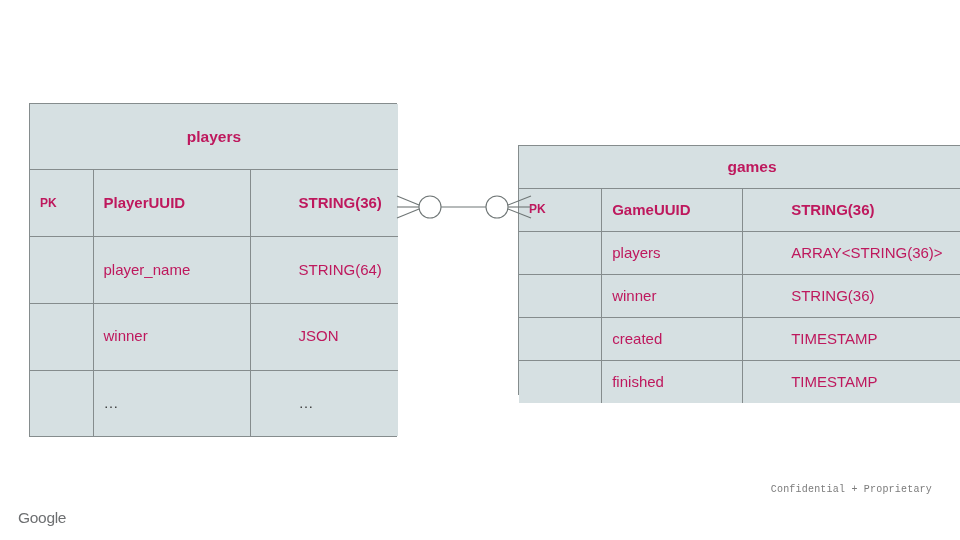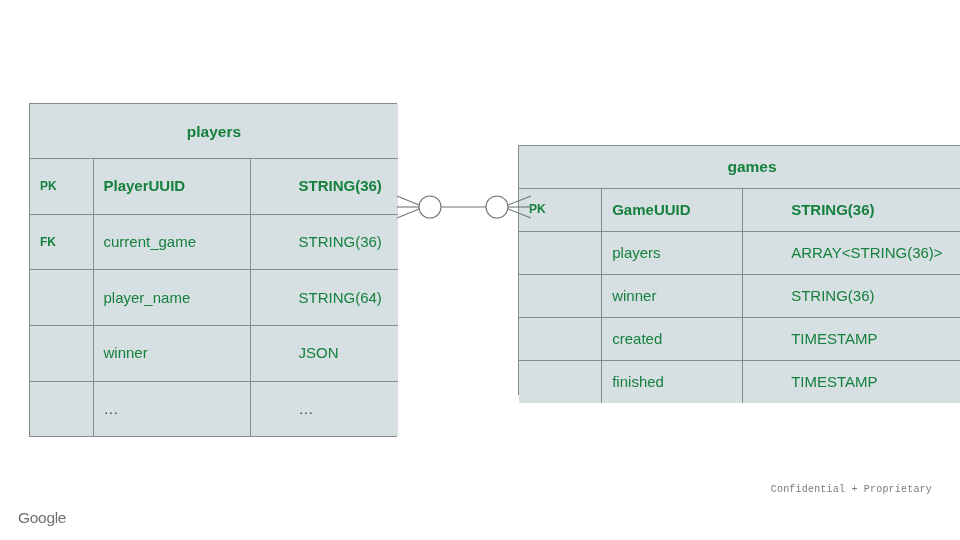--- a/index.html
+++ b/index.html
@@ -34,21 +34,21 @@
   }
   .entity table {
     border-collapse: collapse;
     width: 100%;
     height: 100%;
     table-layout: fixed;
   }
   .entity td {
     background: #d6e0e2;
     border: 1px solid #858c8d;
-    color: #15803d;
+    color: #be185d;
     font-size: 15px;
     line-height: 1.1;
     padding: 0 10px;
     height: 42px;
     vertical-align: middle;
     overflow: hidden;
     white-space: nowrap;
   }
   .entity td.title-cell {
     text-align: center;
@@ -143,25 +143,20 @@
       <tbody>
         <tr>
           <td class="title-cell" colspan="3">players</td>
         </tr>
         <tr class="bold-row">
           <td class="key-cell">PK</td>
           <td class="name-cell">PlayerUUID</td>
           <td class="type-cell">STRING(36)</td>
         </tr>
         <tr>
-          <td class="key-cell">FK</td>
-          <td class="name-cell">current_game</td>
-          <td class="type-cell">STRING(36)</td>
-        </tr>
-        <tr>
           <td class="key-cell"></td>
           <td class="name-cell">player_name</td>
           <td class="type-cell">STRING(64)</td>
         </tr>
         <tr>
           <td class="key-cell"></td>
           <td class="name-cell">winner</td>
           <td class="type-cell">JSON</td>
         </tr>
         <tr class="ellipsis-row">

